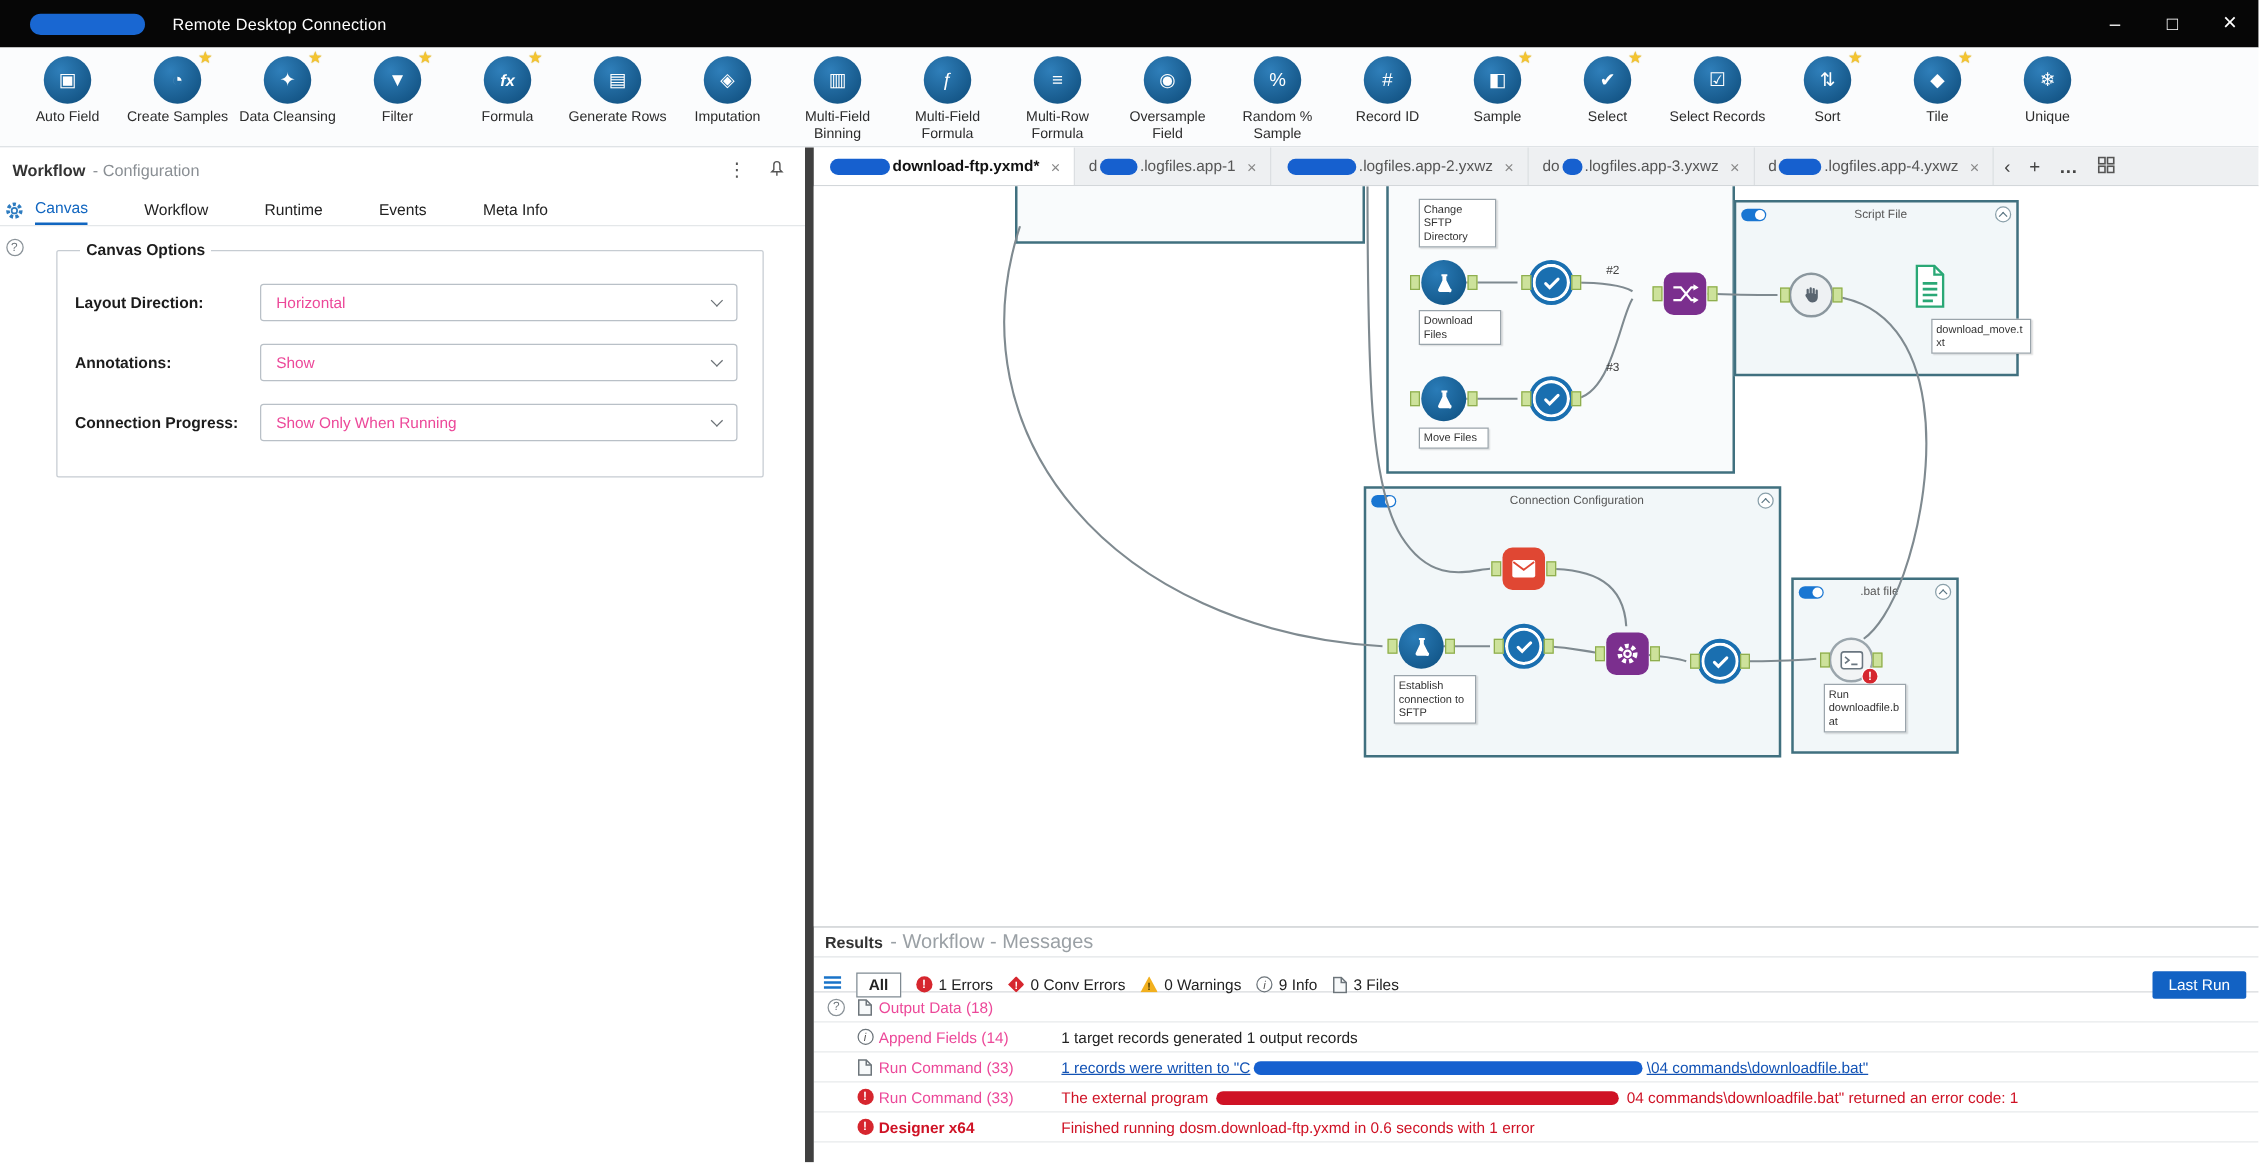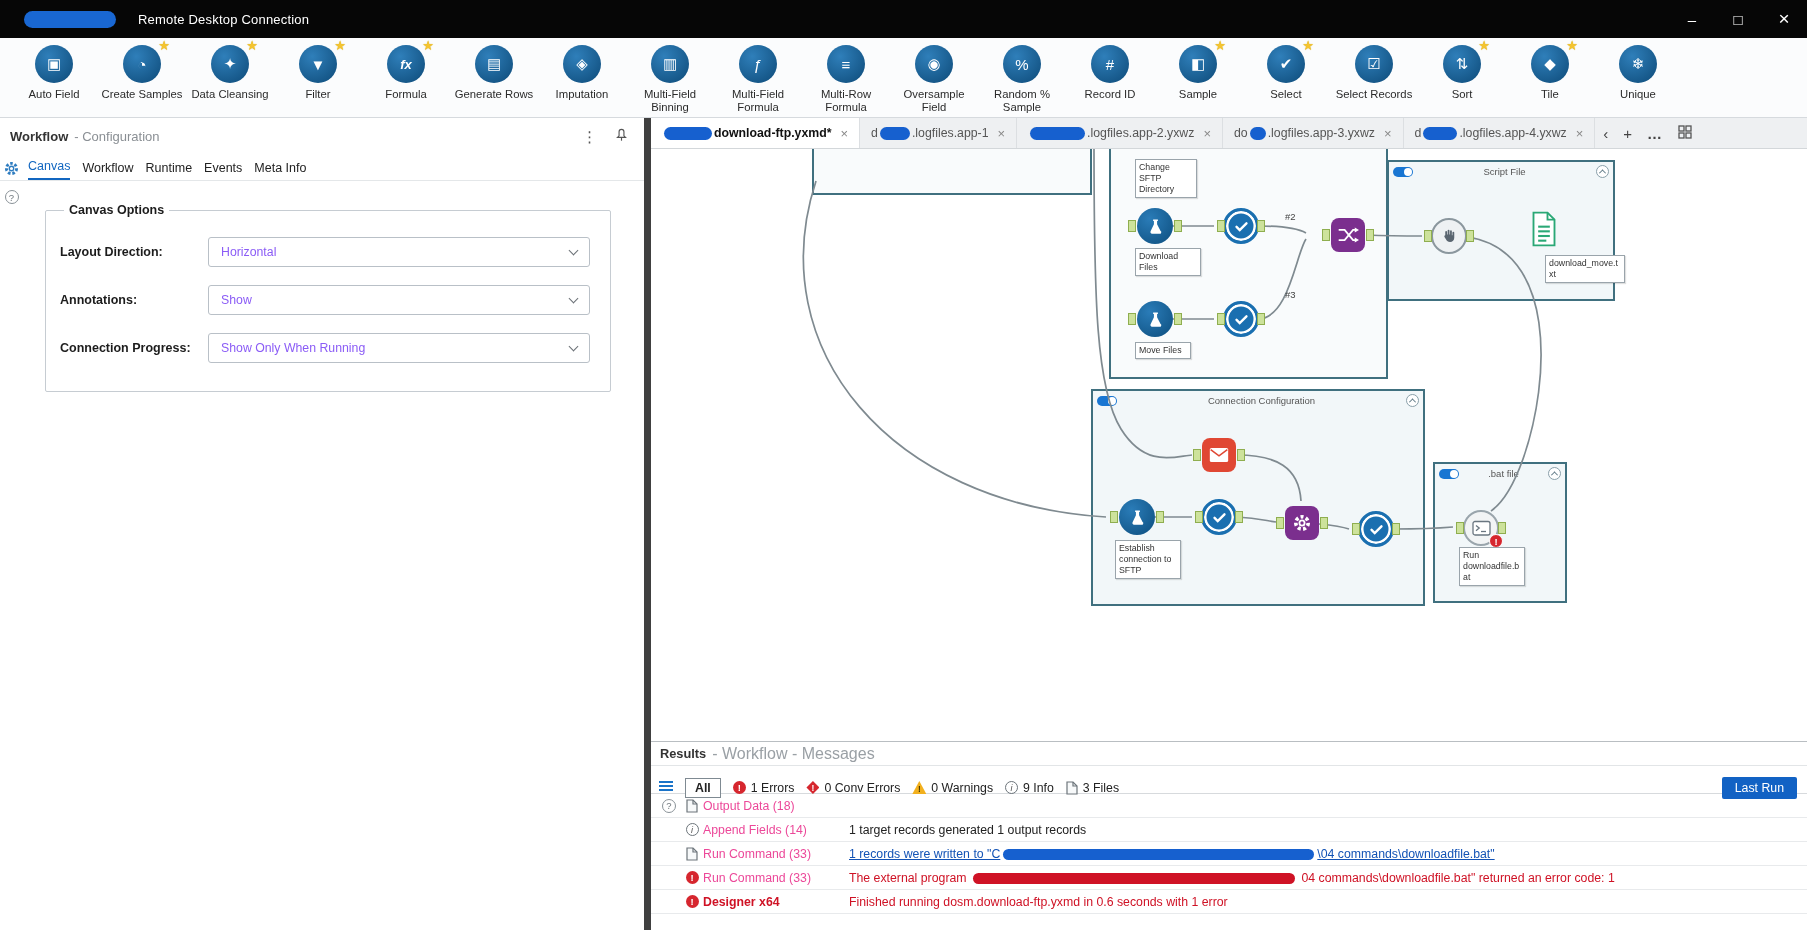--- a/index.html
+++ b/index.html
@@ -29,30 +29,30 @@
   .main{display:flex;height:812px}
 
   
   .config-panel{width:651px;border-right:7px solid #404040;position:relative;background:#fff;flex:0 0 auto}
   .cp-header{height:36px;display:flex;align-items:center;padding:0 16px 0 10px;font-size:13px}
   .cp-title{font-weight:bold;color:#333}
   .cp-subtitle{color:#8a8f94;margin-left:6px}
   .cp-actions{margin-left:auto;display:flex;align-items:center;gap:18px;color:#555}
   .kebab{font-size:15px;line-height:1}
   .cp-tabsrow{border-bottom:1px solid #e4e7e9}
-  .cp-tabs{display:flex;gap:12px;padding-left:28px;height:26px;align-items:flex-end;font-size:12.5px;color:#222}
+  .cp-tabs{display:flex;gap:45px;padding-left:28px;height:26px;align-items:flex-end;font-size:12.5px;color:#222}
   .cp-tab{padding-bottom:5px}
   .cp-tab.active{color:#1166c0;border-bottom:2px solid #1166c0}
   .cp-side{position:absolute;left:3px;top:42px;display:flex;flex-direction:column;gap:9px;align-items:center}
   .help-ic{width:14px;height:14px;border-radius:50%;border:1.2px solid #8a9298;color:#6d757b;font-size:9.5px;display:flex;align-items:center;justify-content:center}
-  .canvas-options{margin:22px 40px 0 45px;border:1px solid #c6ccd2;border-radius:2px;padding:20px 20px 10px 14px;width:566px}
+  .canvas-options{margin:12px 40px 0 45px;border:1px solid #c6ccd2;border-radius:2px;padding:20px 20px 10px 14px;width:566px}
   .canvas-options legend{font-size:12.5px;font-weight:bold;color:#1c1c1c;padding:0 5px;margin-left:4px}
   .cfg-row{display:flex;align-items:center;margin-bottom:18px}
   .cfg-label{width:148px;font-size:12.5px;font-weight:bold;color:#1c1c1c;flex:0 0 auto}
-  .cfg-select{flex:1;height:30px;border:1px solid #b9c0c7;border-radius:3px;display:flex;align-items:center;padding:0 12px;font-size:12.3px;color:#8b5cf6;background:#fff}
+  .cfg-select{flex:1;height:30px;border:1px solid #b9c0c7;border-radius:3px;display:flex;align-items:center;padding:0 12px;font-size:12.3px;color:#ec4899;background:#fff}
   .cfg-caret{margin-left:auto;width:7px;height:7px;border-right:1.6px solid #6b7176;border-bottom:1.6px solid #6b7176;transform:rotate(45deg);margin-top:-4px}
 
   
   .workarea{flex:1;display:flex;flex-direction:column;background:#fff;min-width:0}
   .wf-tabbar{height:31px;background:#eef0f2;border-bottom:1px solid #d3d7da;display:flex;align-items:stretch;font-size:12.3px;color:#555}
   .wf-tab{display:flex;align-items:center;padding:0 11px;border-right:1px solid #dcdfe2;white-space:nowrap}
   .wf-tab.active{background:#fff;color:#111;font-weight:bold}
   .wf-close{margin-left:9px;color:#888;font-size:13px;font-weight:normal}
   .redact{display:inline-block;background:#1660cf;border-radius:7px;height:12px;vertical-align:middle}
   .redact.red{background:#cf1225}

